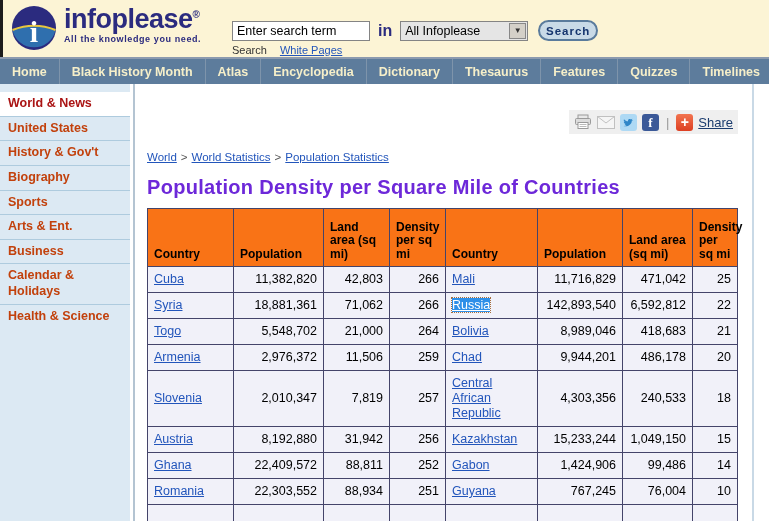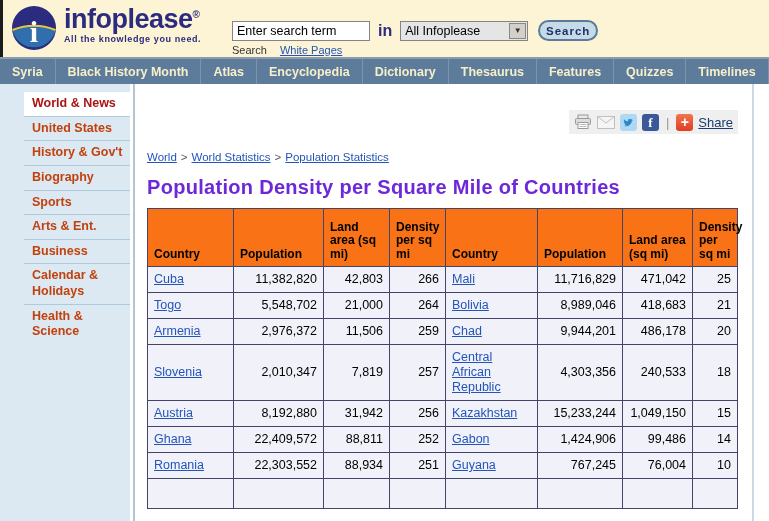--- a/index.html
+++ b/index.html
@@ -25,21 +25,21 @@
   .search-row2 { margin-top:3px; font-size:11px; color:#333; }
   .search-row2 a { margin-left:10px; }
   a.link { color:#2255BB; text-decoration:underline; cursor:pointer; }
 
   
   .main-nav { display:flex; height:27px; background:#5D7C9C; border-top:2px solid #8C9AAE; align-items:stretch; }
   .nav-item { display:flex; align-items:center; padding:0 12px; color:#F6EFC9; font-weight:bold; font-size:12.5px; border-right:1px solid #7E94AB; cursor:pointer; white-space:nowrap; }
 
   
   .body-wrap { display:flex; height:437px; }
-  .sidebar { width:130px; background:#DCE9F3; padding-top:8px; flex:none;padding-left:24px; }
+  .sidebar { width:130px; background:#DCE9F3; padding-top:8px; flex:none; }
   .sidebar-item { padding:4px 6px 4px 8px; font-size:12.5px; font-weight:bold; color:#c2410c; border-bottom:1px solid #AECBDE; line-height:1.25; cursor:pointer; }
   .sidebar-item:last-child { border-bottom:none; }
   .sidebar-item.active { background:#fff; color:#AA1414; }
   .side-divider { width:2px; background:#B4C4D2; margin-left:3px; flex:none; }
   .main { flex:1; background:#fff; padding:26px 14px 0 12px; position:relative; }
   .right-rail { width:18px; flex:none; border-left:2px solid #C9D9E6; background:#fff; }
 
   
   .share-strip { margin-left:auto; width:fit-content; background:#EFEFEF; height:24px; display:flex; align-items:center; gap:5px; padding:0 5px; }
   .share-strip svg, .glyph-icon { display:block; cursor:pointer; }
@@ -94,21 +94,21 @@
         <button class="search-btn">Search</button>
       </div>
       <div class="search-row2">
         <span>Search</span>
         <a class="link">White Pages</a>
       </div>
     </div>
   </div>
 
   <div class="main-nav" id="main-nav">
-      <a class="nav-item">Syria</a>
+      <a class="nav-item">Home</a>
       <a class="nav-item">Black History Month</a>
       <a class="nav-item">Atlas</a>
       <a class="nav-item">Encyclopedia</a>
       <a class="nav-item">Dictionary</a>
       <a class="nav-item">Thesaurus</a>
       <a class="nav-item">Features</a>
       <a class="nav-item">Quizzes</a>
       <a class="nav-item">Timelines</a>
     </div>
 
@@ -182,20 +182,30 @@
               <td><a class="country-link">Cuba</a></td>
               <td class="num">11,382,820</td>
               <td class="num">42,803</td>
               <td class="num">266</td>
               <td><a class="country-link">Mali</a></td>
               <td class="num">11,716,829</td>
               <td class="num">471,042</td>
               <td class="num">25</td>
             </tr>
             <tr>
+              <td><a class="country-link">Syria</a></td>
+              <td class="num">18,881,361</td>
+              <td class="num">71,062</td>
+              <td class="num">266</td>
+              <td><a class="country-link selected">Russia</a></td>
+              <td class="num">142,893,540</td>
+              <td class="num">6,592,812</td>
+              <td class="num">22</td>
+            </tr>
+            <tr>
               <td><a class="country-link">Togo</a></td>
               <td class="num">5,548,702</td>
               <td class="num">21,000</td>
               <td class="num">264</td>
               <td><a class="country-link">Bolivia</a></td>
               <td class="num">8,989,046</td>
               <td class="num">418,683</td>
               <td class="num">21</td>
             </tr>
             <tr>

